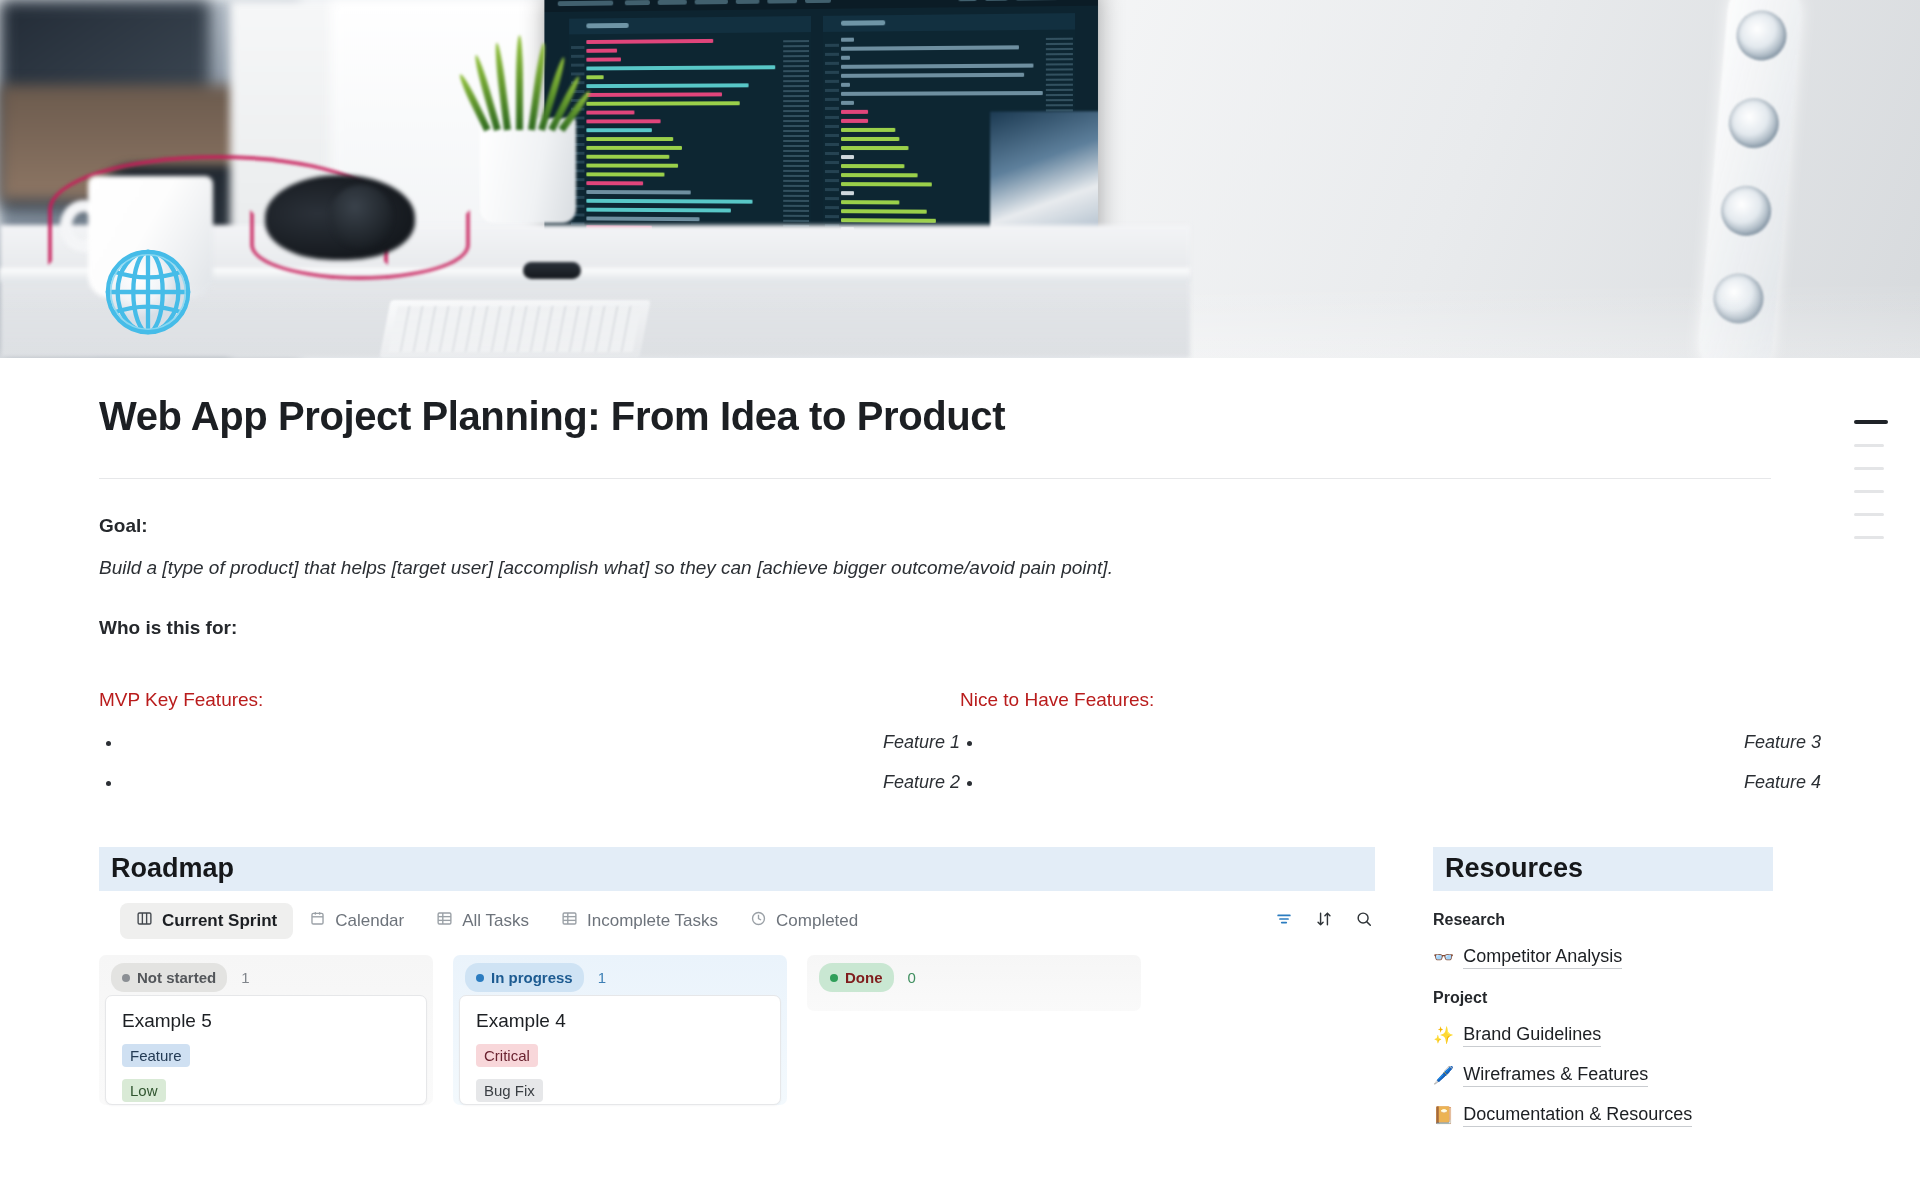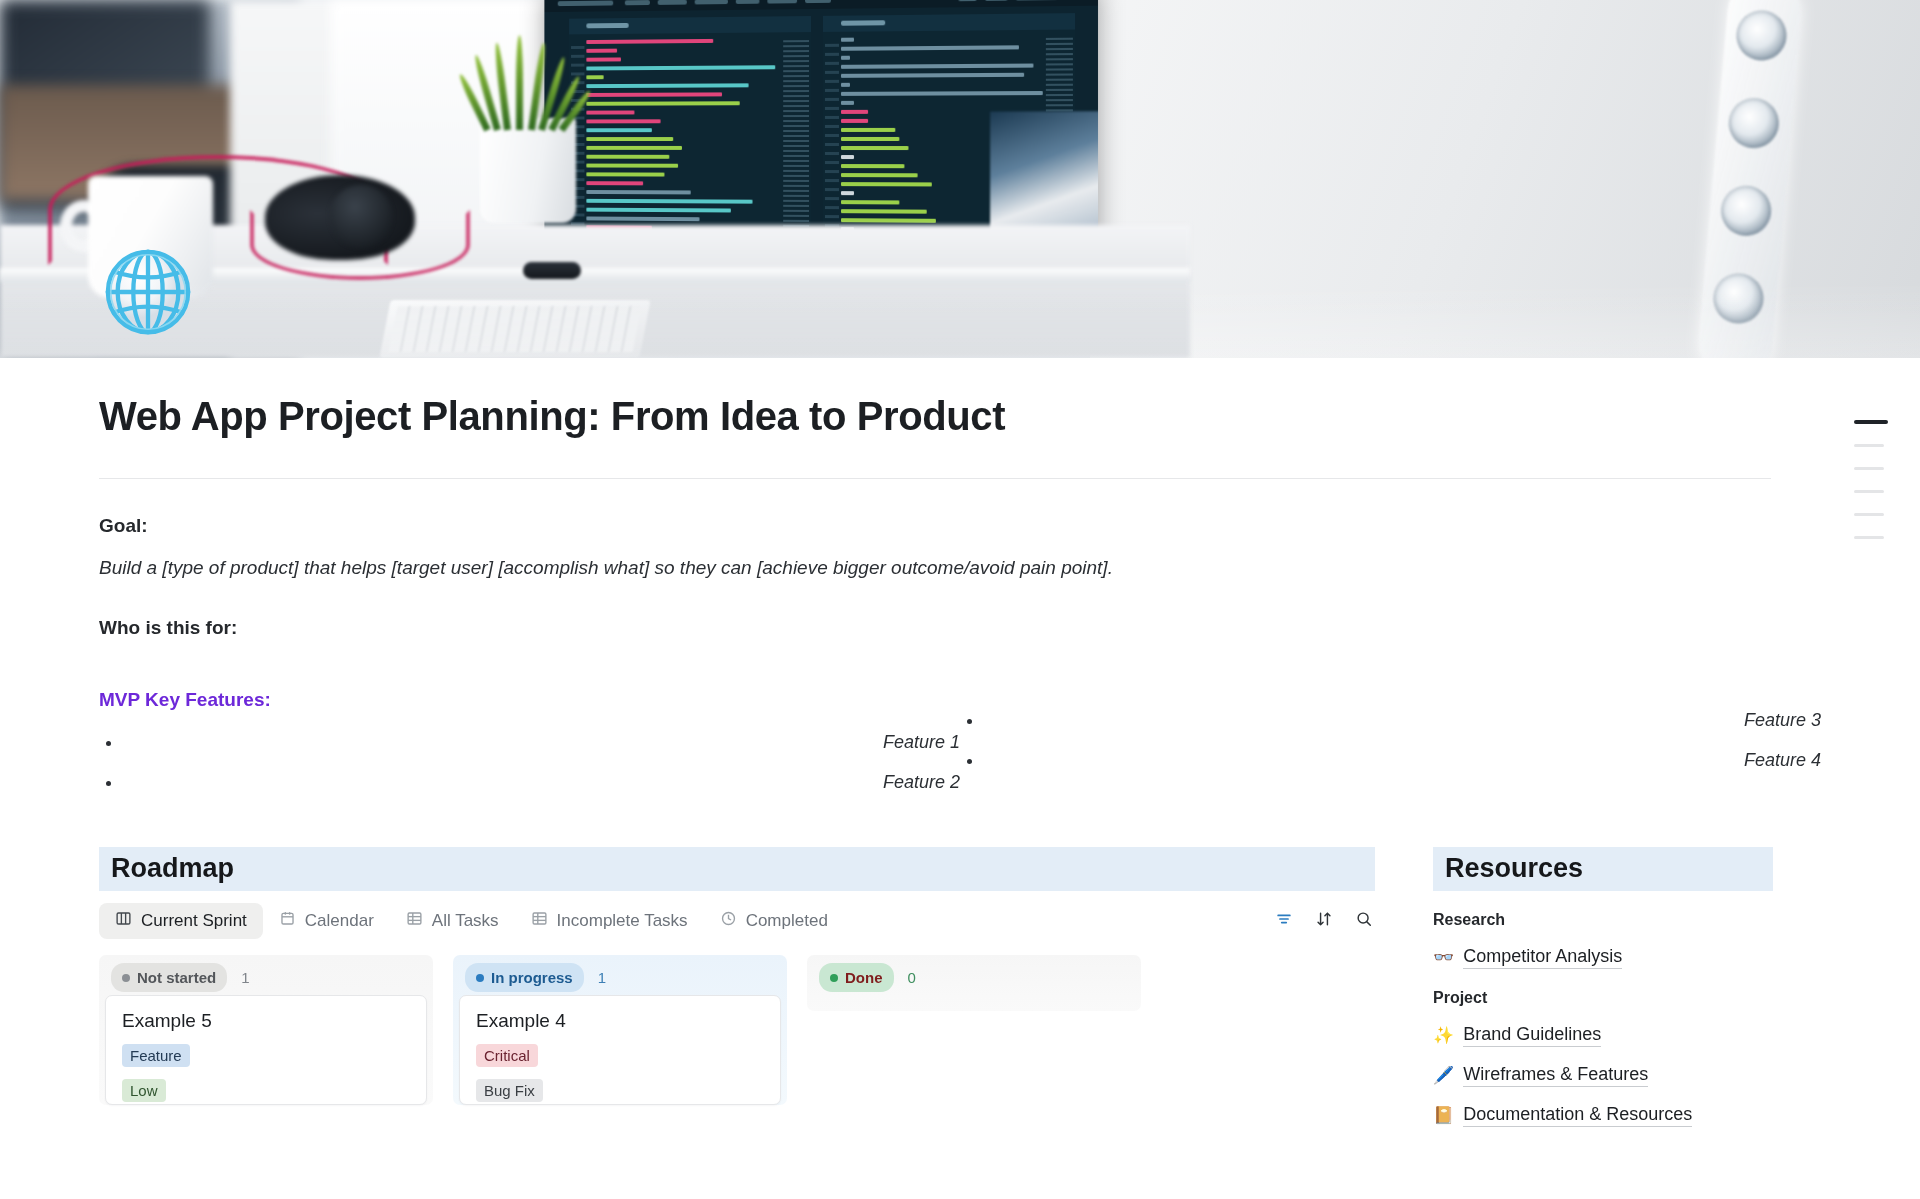--- a/index.html
+++ b/index.html
@@ -104,35 +104,35 @@
   .inner{padding:0 99px;}
   h1.title{font-size:40px;font-weight:700;color:#1c1f23;letter-spacing:-.4px;
     padding-top:35px;line-height:1.18;}
   .rule{height:1px;background:#e6e7e9;margin:38px 0 0 0;width:1672px;}
 
   .sec-head{font-size:19px;font-weight:700;color:#25282c;margin-top:36px;}
   .sec-body{font-size:19px;font-style:italic;color:#2b2f34;margin-top:18px;line-height:1.35;}
 
   .cols{display:flex;margin-top:50px;}
   .col{width:50%;}
-  .col h3{font-size:19px;font-weight:700;color:#6d28d9;}
+  .col h3{font-size:19px;font-weight:400;color:#b91c1c;}
   .col ul{margin:20px 0 0 24px;text-align:right;}
   .col li{font-size:18px;font-style:italic;color:#2b2f34;margin-top:17px;line-height:1.3;}
 
   
   .bottom{display:flex;gap:58px;margin-top:52px;}
   .road{width:1276px;}
   .res{width:340px;}
   .bannerbar{background:#e3edf7;height:44px;display:flex;align-items:center;padding:0 12px;}
   .bannerbar h2{font-size:27px;font-weight:700;color:#16181b;line-height:1;}
 
   .tabs{display:flex;align-items:center;margin-top:12px;height:36px;position:relative;}
   .tab{display:flex;align-items:center;gap:9px;height:36px;padding:0 16px;border-radius:8px;
     font-size:17px;color:#6d737b;cursor:pointer;white-space:nowrap;}
-  .tab.active{background:#efefee;color:#1c1f23;font-weight:400;}
+  .tab.active{background:#efefee;color:#1c1f23;font-weight:700;margin-left:21px;}
   .tab svg{flex:0 0 auto;}
   .tools{position:absolute;right:2px;display:flex;align-items:center;gap:22px;}
 
   .board{display:flex;gap:20px;margin-top:16px;}
   .colgrp{width:334px;border-radius:7px;padding:6px 6px 0 6px;}
   .colgrp.notstarted{background:linear-gradient(180deg,#f6f6f6,#fafafa);}
   .colgrp.inprogress{background:linear-gradient(180deg,#eaf3fb,#f3f9fd);}
   .colgrp.done{background:linear-gradient(180deg,#f6f6f6,#fafafa);height:56px;}
   .colhead{display:flex;align-items:center;gap:14px;height:34px;padding:0 6px;}
   .pill{display:inline-flex;align-items:center;gap:7px;border-radius:13px;padding:6px 11px;
@@ -354,20 +354,21 @@
 
       <div class="cols">
         <div class="col">
           <h3>MVP Key Features:</h3>
           <ul>
             <li>Feature 1</li>
             <li>Feature 2</li>
           </ul>
         </div>
         <div class="col">
+          <h3>Nice to Have Features:</h3>
           <ul>
             <li>Feature 3</li>
             <li>Feature 4</li>
           </ul>
         </div>
       </div>
 
       <div class="bottom">
 
         <div class="road">

